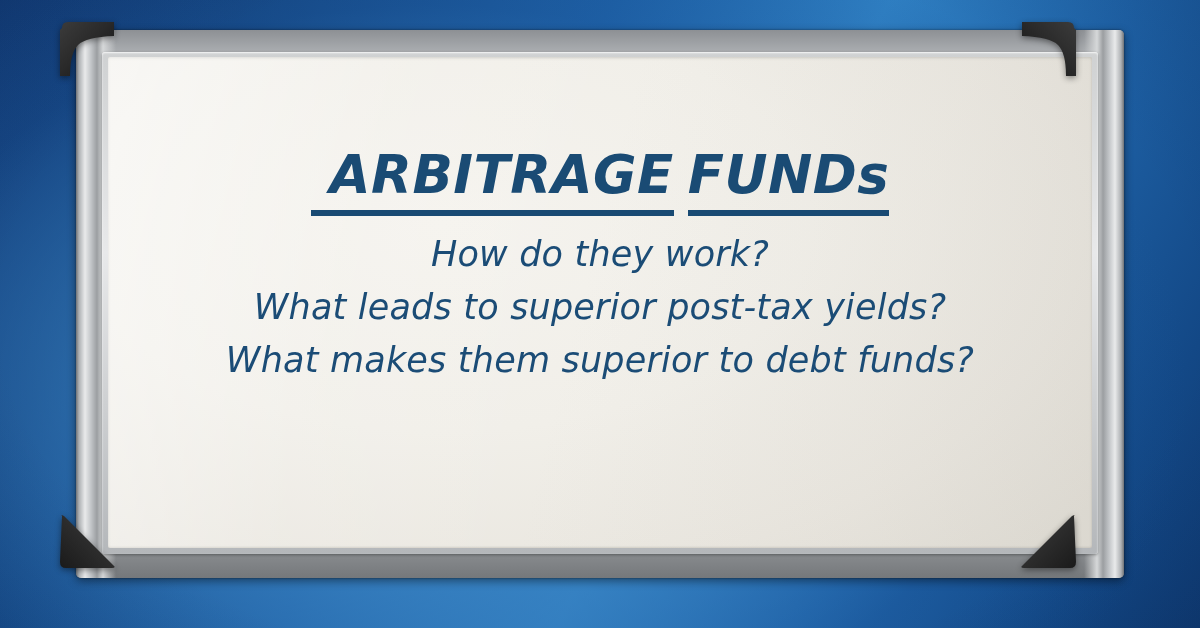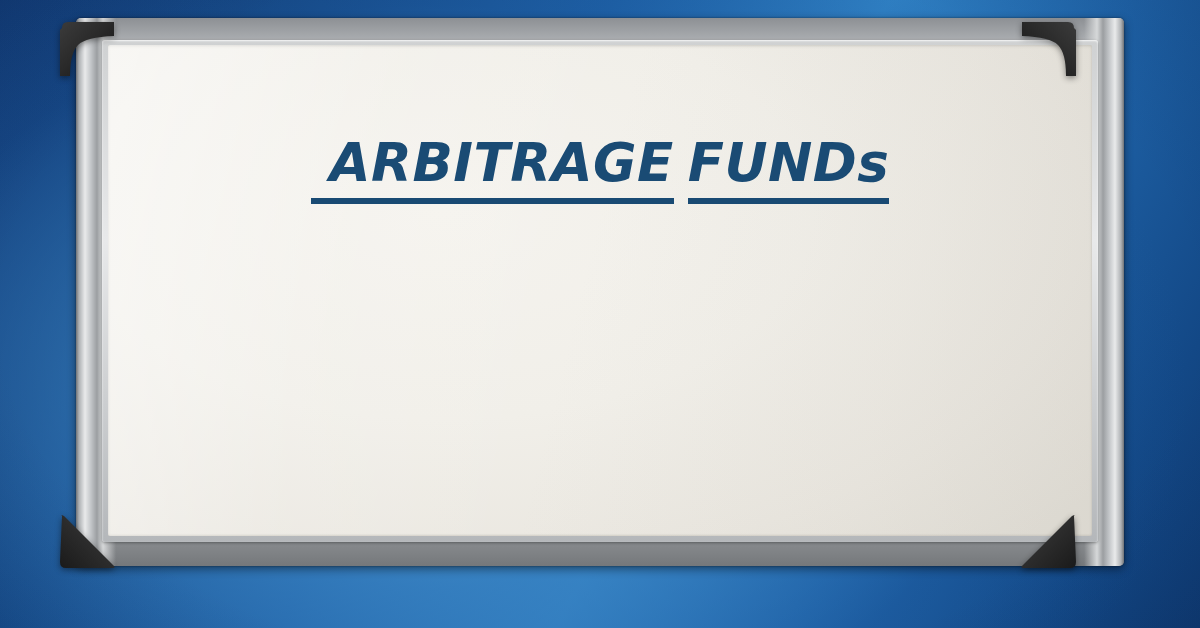--- a/index.html
+++ b/index.html
@@ -43,21 +43,21 @@
     pointer-events: none;
     background:
       radial-gradient(ellipse 1150px 700px at 50% 50%,
         rgba(0,0,0,0) 52%, rgba(5,30,70,0.30) 88%, rgba(4,24,58,0.46) 100%);
   }
 
   
   #board-wrap {
     position: absolute;
     left: 76px;
-    top: 18px;
+    top: 30px;
     width: 1048px;
     height: 548px;
     z-index: 3;
   }
 
   
   .frame-outer {
     position: absolute;
     inset: 0;
     border-radius: 5px;
@@ -185,20 +185,25 @@
     <div class="frame-inner"></div>
 
     <div class="board-face"></div>
 
     <div class="board-text">
 
       <div>
         <span class="title-line"><span class="u"> ARBITRAGE</span></span><span class="title-gap"></span><span class="title-line"><span class="u">FUNDs</span></span>
       </div>
 
+      <div class="subtitle">
+        <div class="sub-line">How do they work?</div>
+        <div class="sub-line">What leads to superior post-tax yields?</div>
+        <div class="sub-line">What makes them superior to debt funds?</div>
+      </div>
 
     </div>
   </div>
 
   <div class="corner tl">
     <svg viewBox="0 0 62 62" xmlns="http://www.w3.org/2000/svg">
       <defs>
         <linearGradient id="gtl" x1="0" y1="0" x2="1" y2="1">
           <stop offset="0%" stop-color="#3b3b3b"></stop>
           <stop offset="45%" stop-color="#2a2a2a"></stop>

